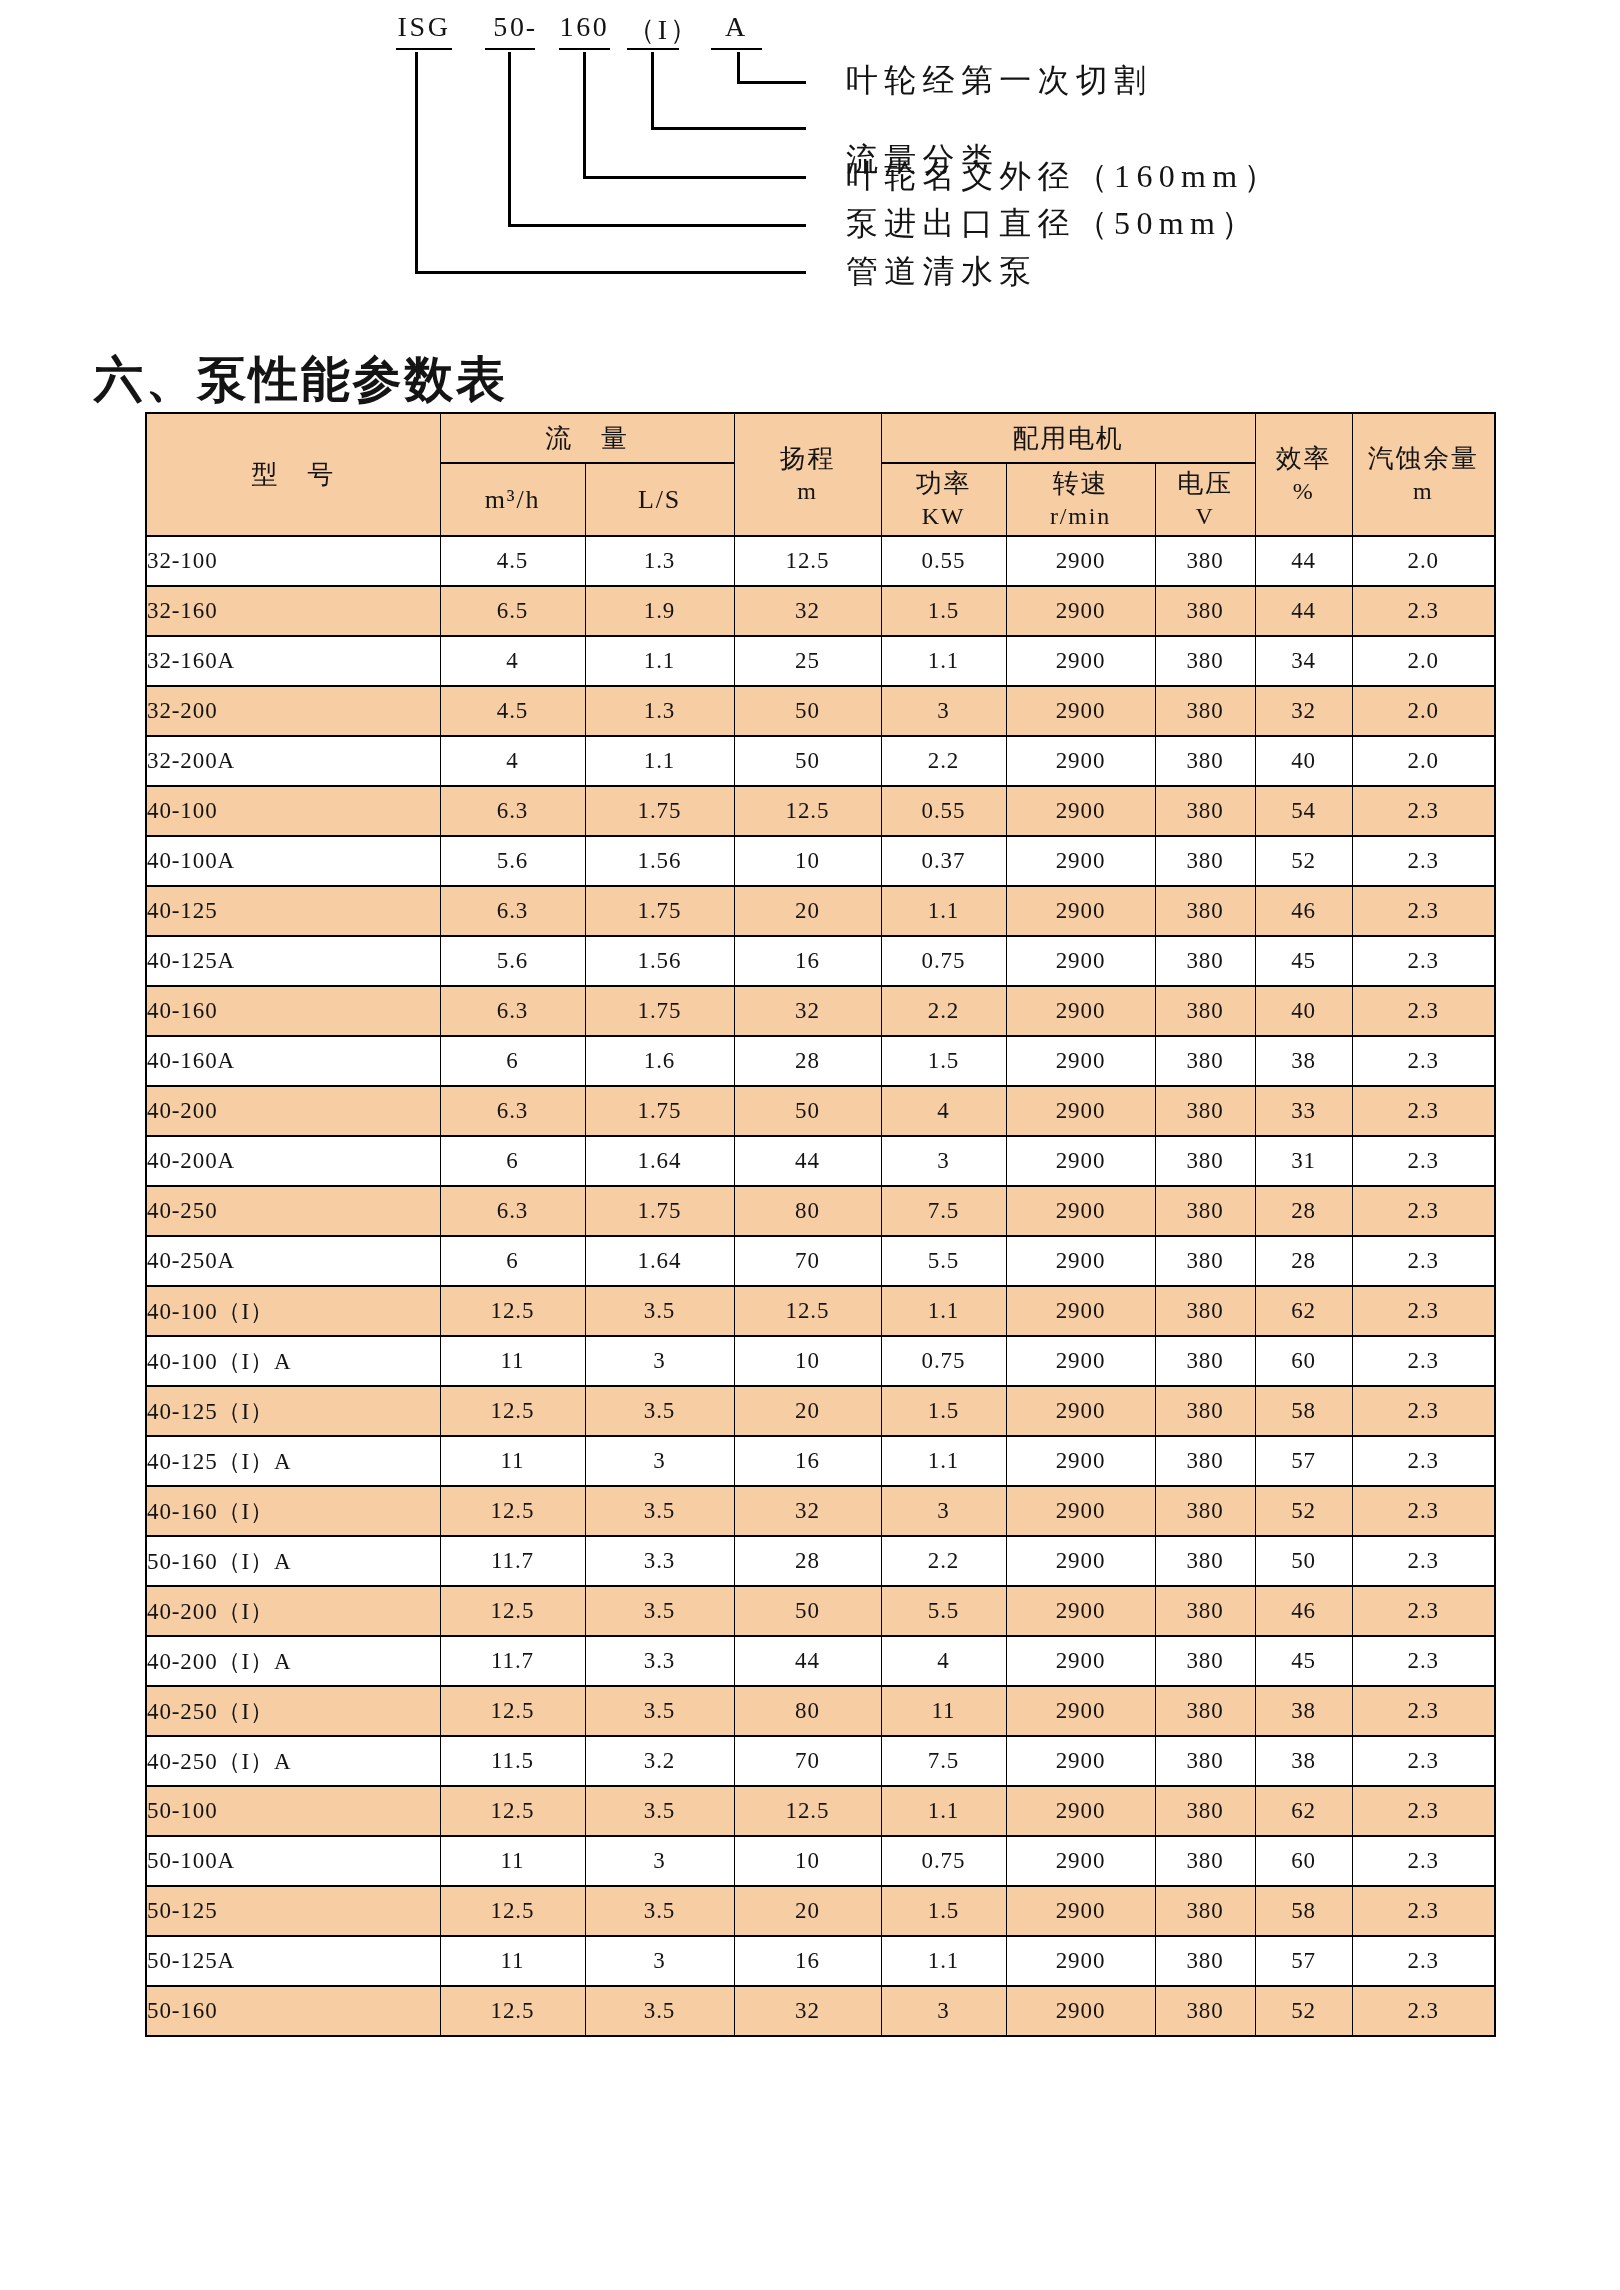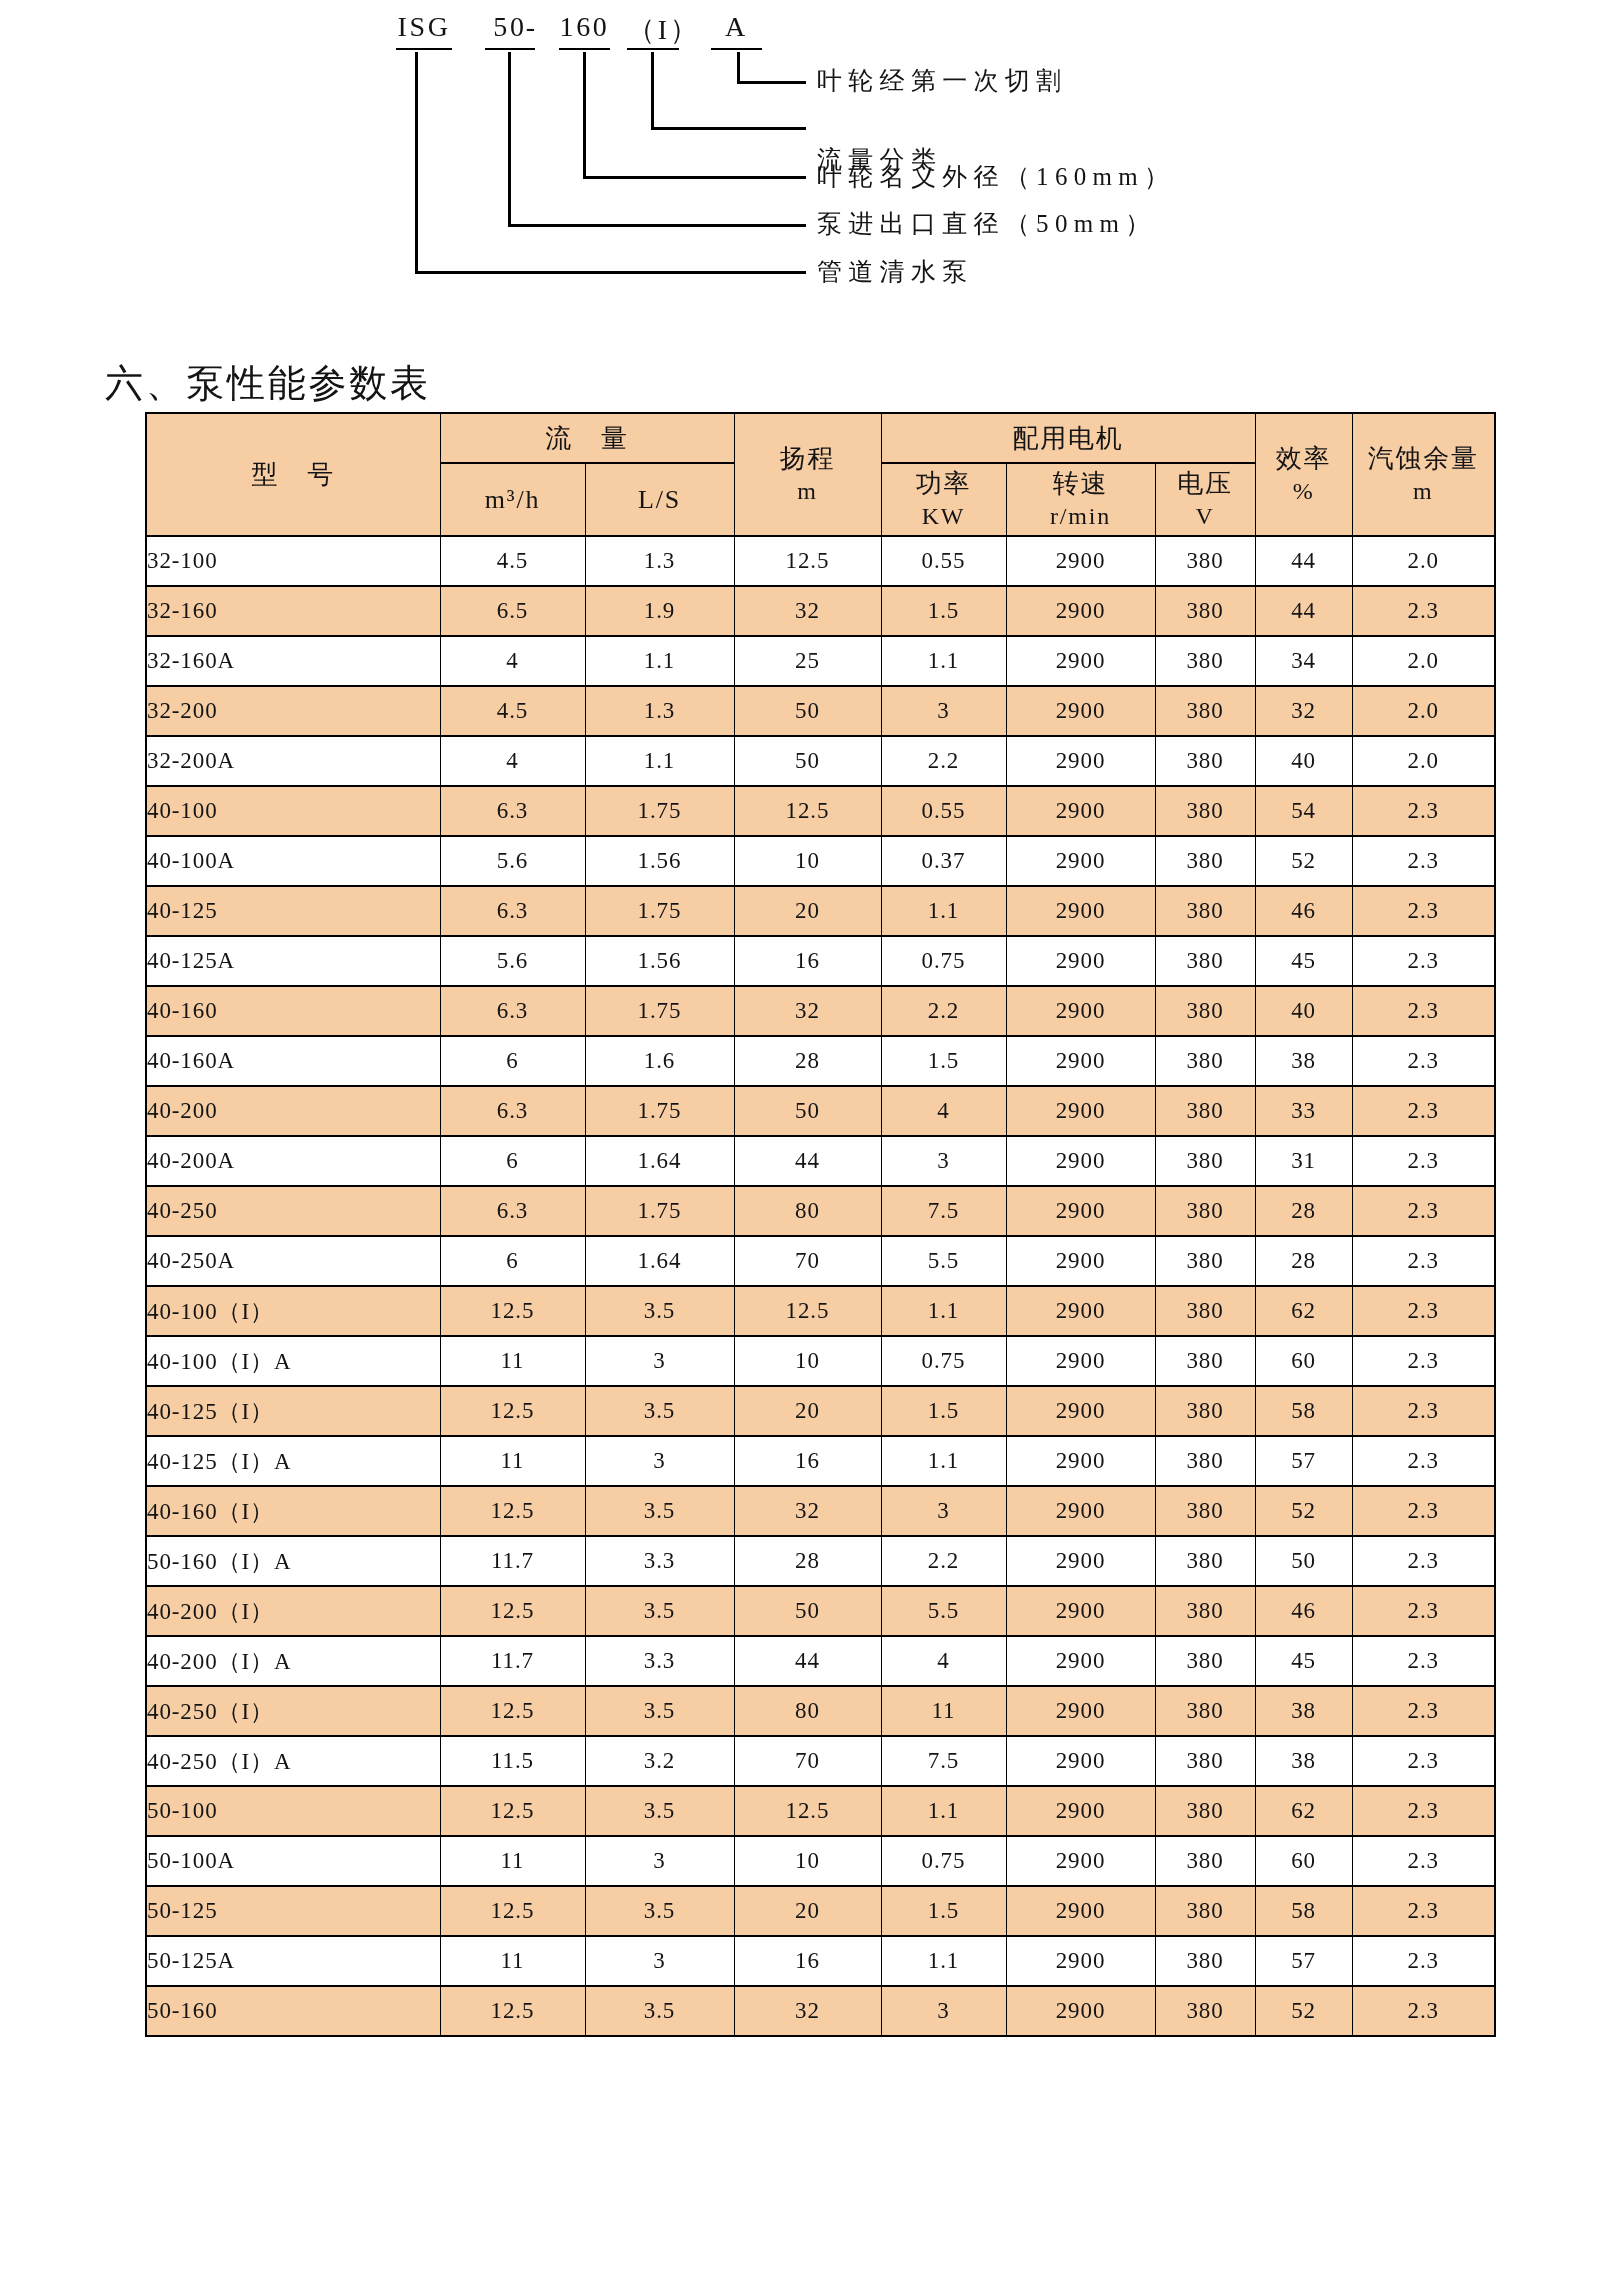--- a/index.html
+++ b/index.html
@@ -14,29 +14,29 @@
   .diagram{position:absolute;left:0;top:0;width:1620px;height:322px;}
   .token{
     position:absolute;top:10.7px;height:39px;box-sizing:border-box;
     border-bottom:2.7px solid #000;text-align:center;
     font-size:28px;letter-spacing:2.7px;white-space:nowrap;
   }
   .token.no-underline{border-bottom:none;}
   .vline{position:absolute;width:2.7px;background:#000;}
   .hline{position:absolute;height:2.7px;background:#000;}
   .dlabel{
-    position:absolute;left:817px;font-size:25px;line-height:27px;
+    position:absolute;left:846px;font-size:32px;line-height:27px;
     letter-spacing:6.3px;white-space:nowrap;
   }
 
   
   .title{
-    position:absolute;left:90px;top:343px;margin:15px;
+    position:absolute;left:90px;top:343px;margin:4px;
     font-family:"Liberation Sans","DejaVu Sans",sans-serif;
-    font-size:38px;font-weight:normal;letter-spacing:2.7px;
+    font-size:49px;font-weight:bold;letter-spacing:2.7px;
   }
 
   
   table.perf{
     position:absolute;left:145px;top:412px;width:1349px;
     border-collapse:collapse;table-layout:fixed;
     font-size:23px;text-align:center;
   }
   table.perf th,table.perf td{
     border:1.8px solid #000;border-top-width:2.7px;border-bottom-width:2.7px;

